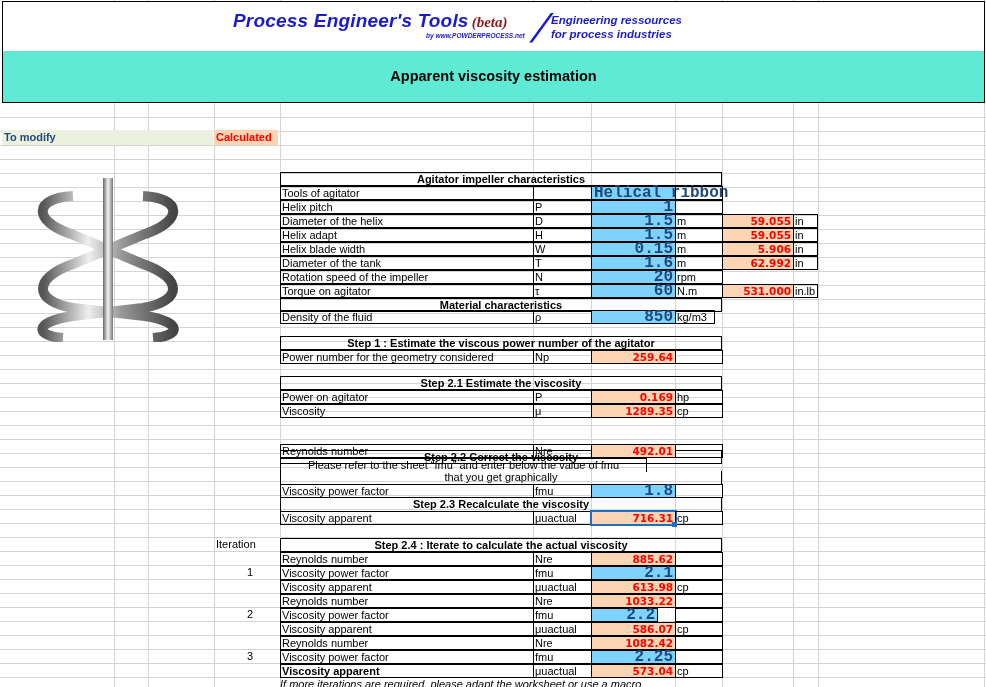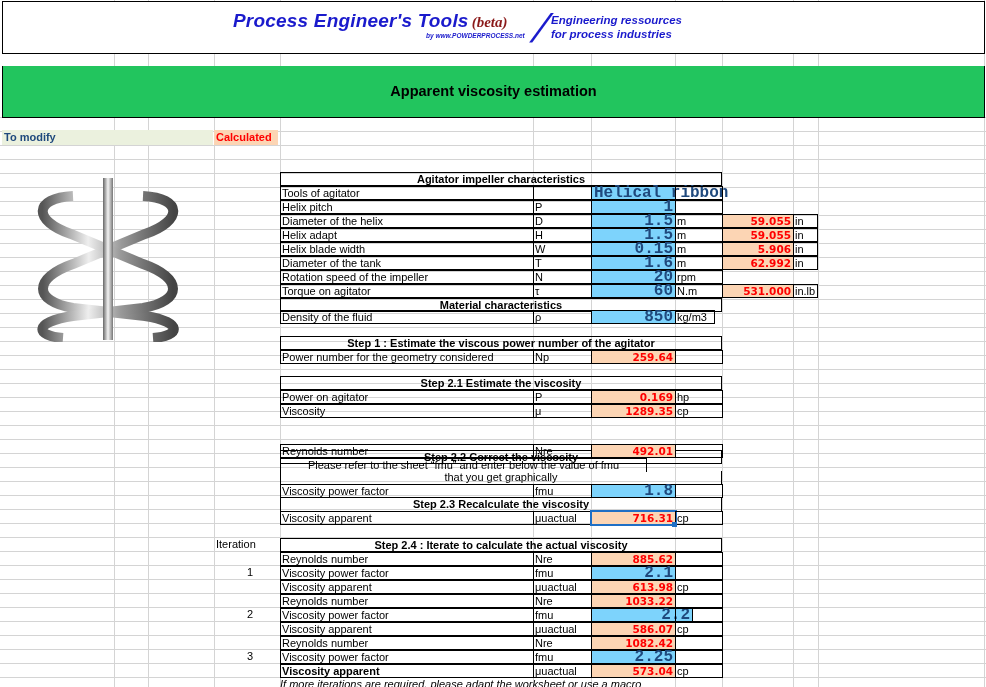--- a/index.html
+++ b/index.html
@@ -12,22 +12,22 @@
   
   .grid { position:absolute; left:0; top:0; width:986px; height:687px; }
   .hline { position:absolute; left:0; width:986px; height:1px; background:#d4d4d4; }
   .vline { position:absolute; top:0; width:1px; height:687px; background:#d4d4d4; }
 
   .header-box {
     position:absolute; left:2px; top:1px; width:981px; height:51px;
     border:1px solid #000; background:#fff;font-style:italic;
   }
   .title-box {
-    position:absolute; left:2px; top:66px; width:981px; height:51px;
-    border:1px solid #000; border-top:none; background:#22c55e;
+    position:absolute; left:2px; top:51px; width:981px; height:51px;
+    border:1px solid #000; border-top:none; background:#5eead4;
   }
   .brand { position:absolute; left:230px; top:8px; }
   .brand-main {
     font-family:"Liberation Sans", sans-serif; font-weight:bold; font-size:19px;
     color:#1a1acc; letter-spacing:0.2px;
   }
   .brand-beta { font-family:"Liberation Serif", serif; font-weight:bold; font-size:15px; color:#8b1a1a; }
   .brand-by { position:absolute; left:193px; top:22px; font-size:6.5px; font-weight:bold; color:#1a1acc; white-space:nowrap; }
   .brand-slash { position:absolute; left:302px; top:-4px; font-size:40px; color:#1a1acc; font-weight:normal; transform:skewX(-15deg); }
   .brand-right { position:absolute; left:318px; top:3px; font-size:11.5px; font-weight:bold; color:#1a1acc; line-height:14px; white-space:nowrap; }
@@ -251,21 +251,21 @@
     <div class="cell bordered sym" style="left: 533px; top: 580px; width: 59px;">μuactual</div>
     <div class="cell bordered calc" style="left: 591px; top: 580px; width: 85px;">613.98</div>
     <div class="cell bordered unit" style="left: 675px; top: 580px; width: 48px;">cp</div>
     <div class="cell " style="left: 240px; top: 608px; width: 20px; text-align: center;">2</div>
     <div class="cell bordered lbl" style="left: 280px; top: 594px; width: 254px;">Reynolds number</div>
     <div class="cell bordered sym" style="left: 533px; top: 594px; width: 59px;">Nre</div>
     <div class="cell bordered calc" style="left: 591px; top: 594px; width: 85px;">1033.22</div>
     <div class="cell bordered unit" style="left: 675px; top: 594px; width: 48px;"></div>
     <div class="cell bordered lbl" style="left: 280px; top: 608px; width: 254px;">Viscosity power factor</div>
     <div class="cell bordered sym" style="left: 533px; top: 608px; width: 59px;">fmu</div>
-    <div class="cell bordered in" style="left: 591px; top: 608px; width: 102px;">2.2</div>
+    <div class="cell bordered in" style="left: 591px; top: 608px; width: 67px;">2.2</div>
     <div class="cell bordered unit" style="left: 675px; top: 608px; width: 48px;"></div>
     <div class="cell bordered lbl" style="left: 280px; top: 622px; width: 254px;">Viscosity apparent</div>
     <div class="cell bordered sym" style="left: 533px; top: 622px; width: 59px;">μuactual</div>
     <div class="cell bordered calc" style="left: 591px; top: 622px; width: 85px;">586.07</div>
     <div class="cell bordered unit" style="left: 675px; top: 622px; width: 48px;">cp</div>
     <div class="cell " style="left: 240px; top: 650px; width: 20px; text-align: center;">3</div>
     <div class="cell bordered lbl" style="left: 280px; top: 636px; width: 254px;">Reynolds number</div>
     <div class="cell bordered sym" style="left: 533px; top: 636px; width: 59px;">Nre</div>
     <div class="cell bordered calc" style="left: 591px; top: 636px; width: 85px;">1082.42</div>
     <div class="cell bordered unit" style="left: 675px; top: 636px; width: 48px;"></div>

